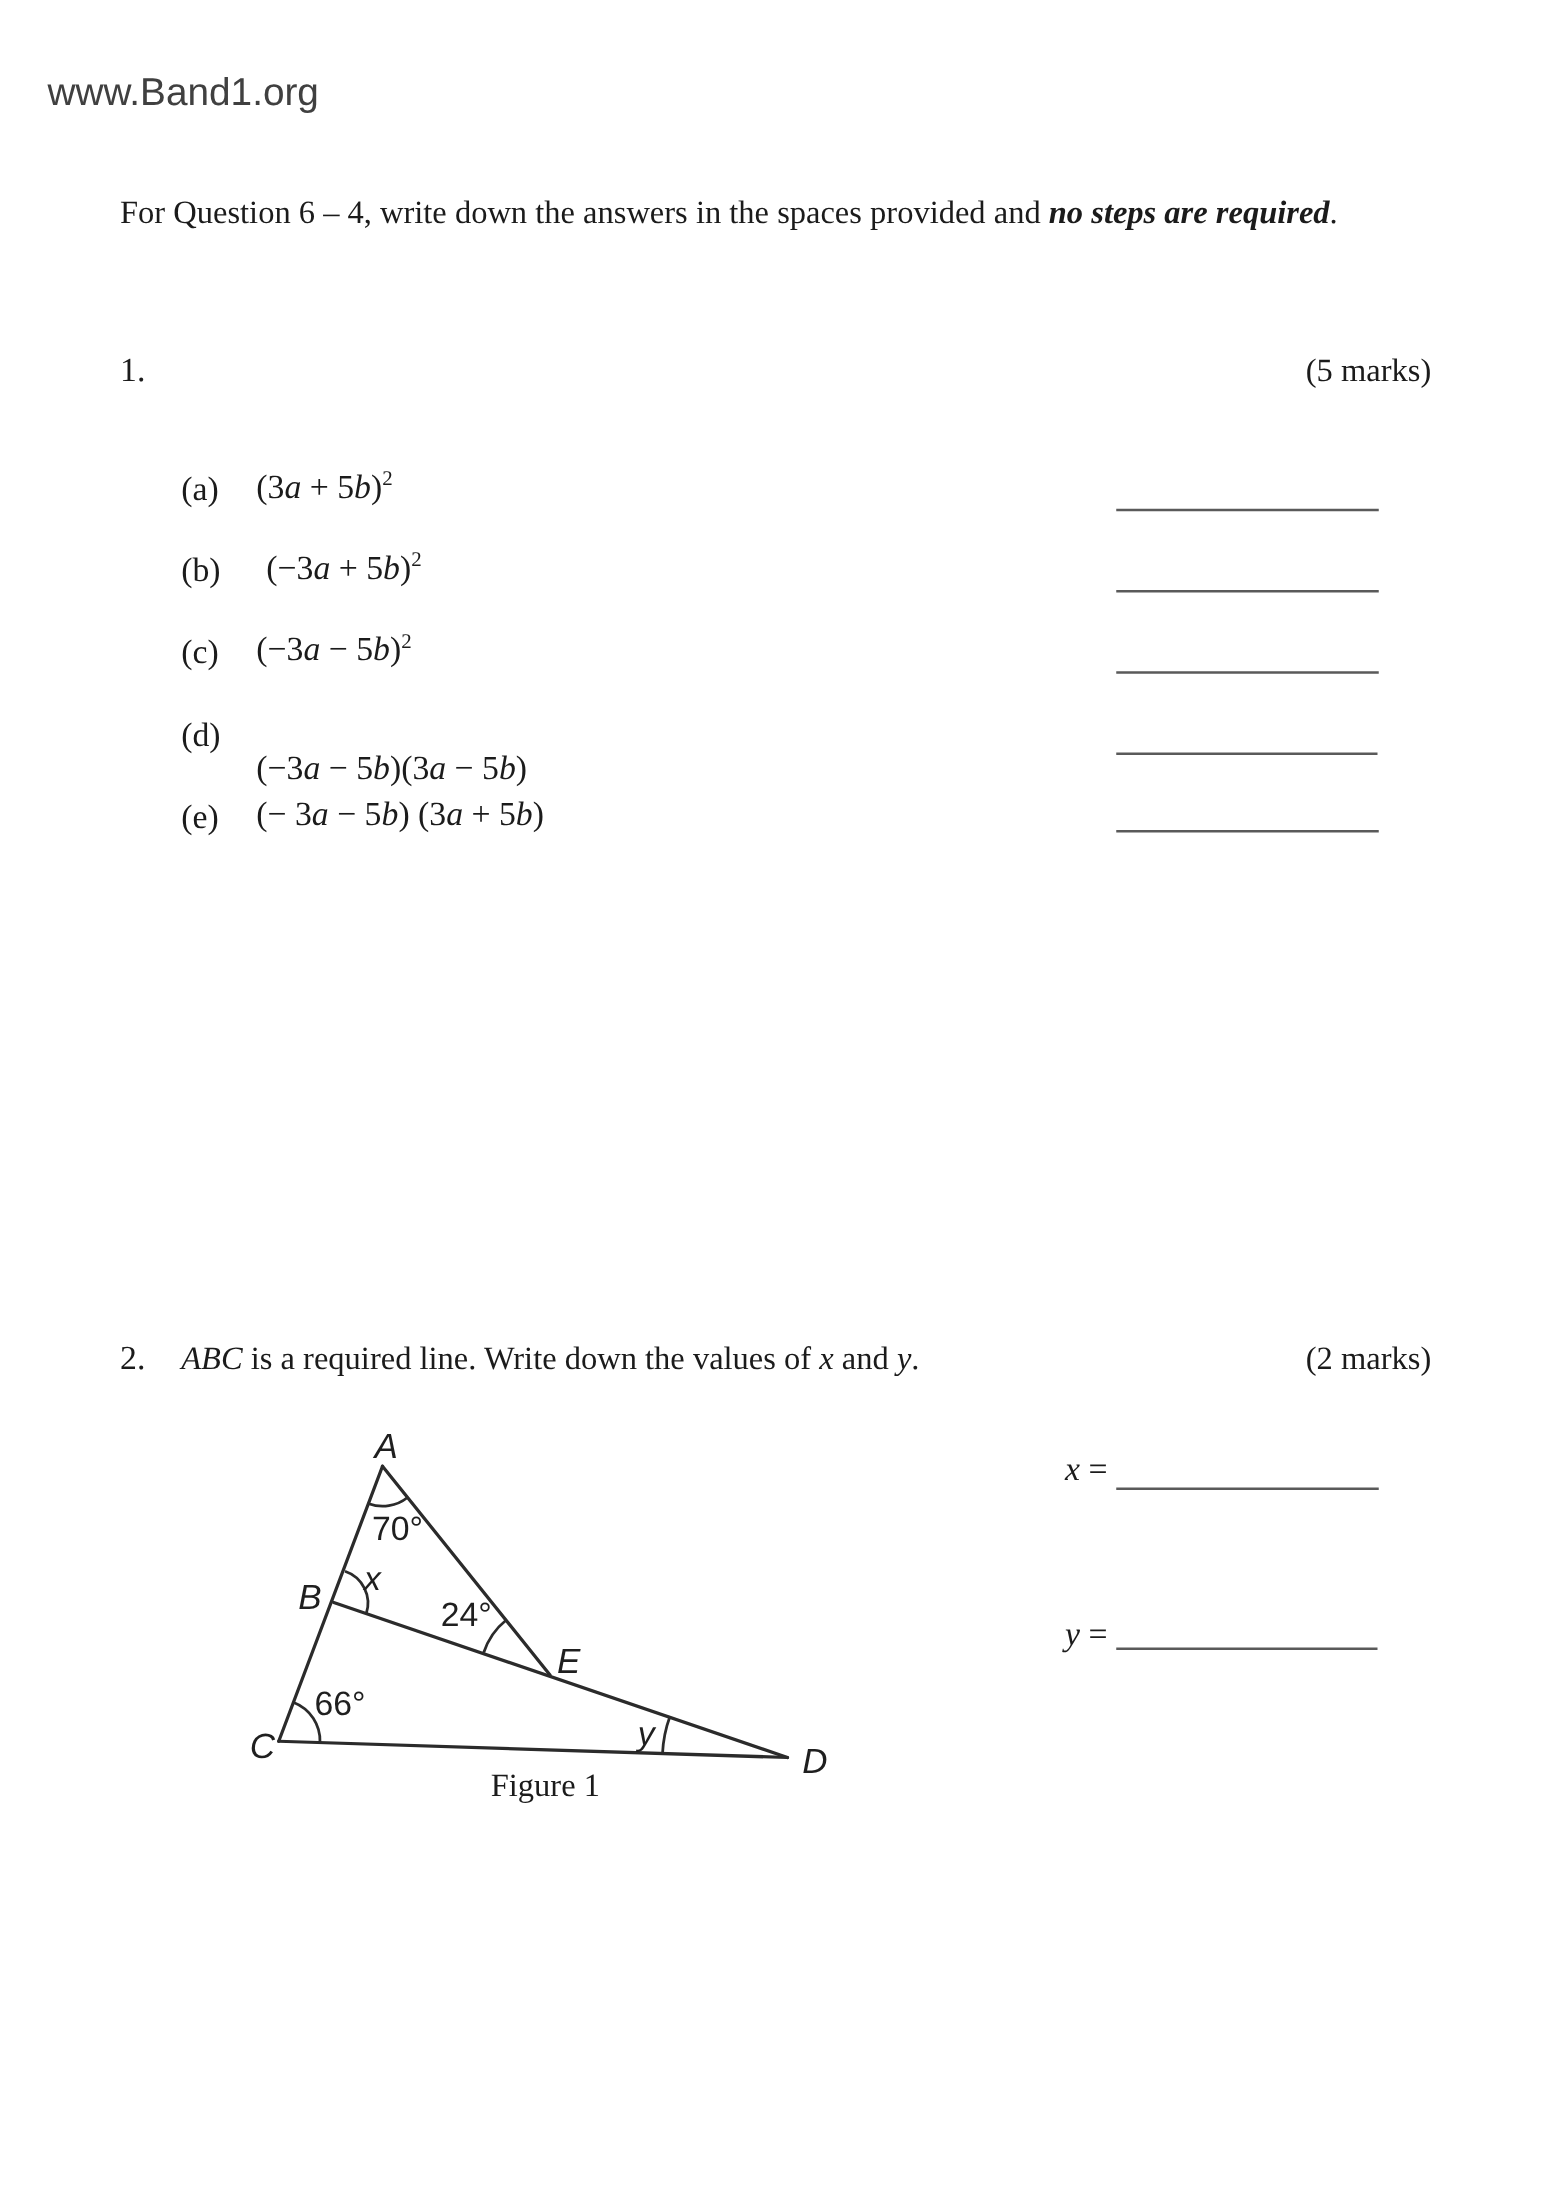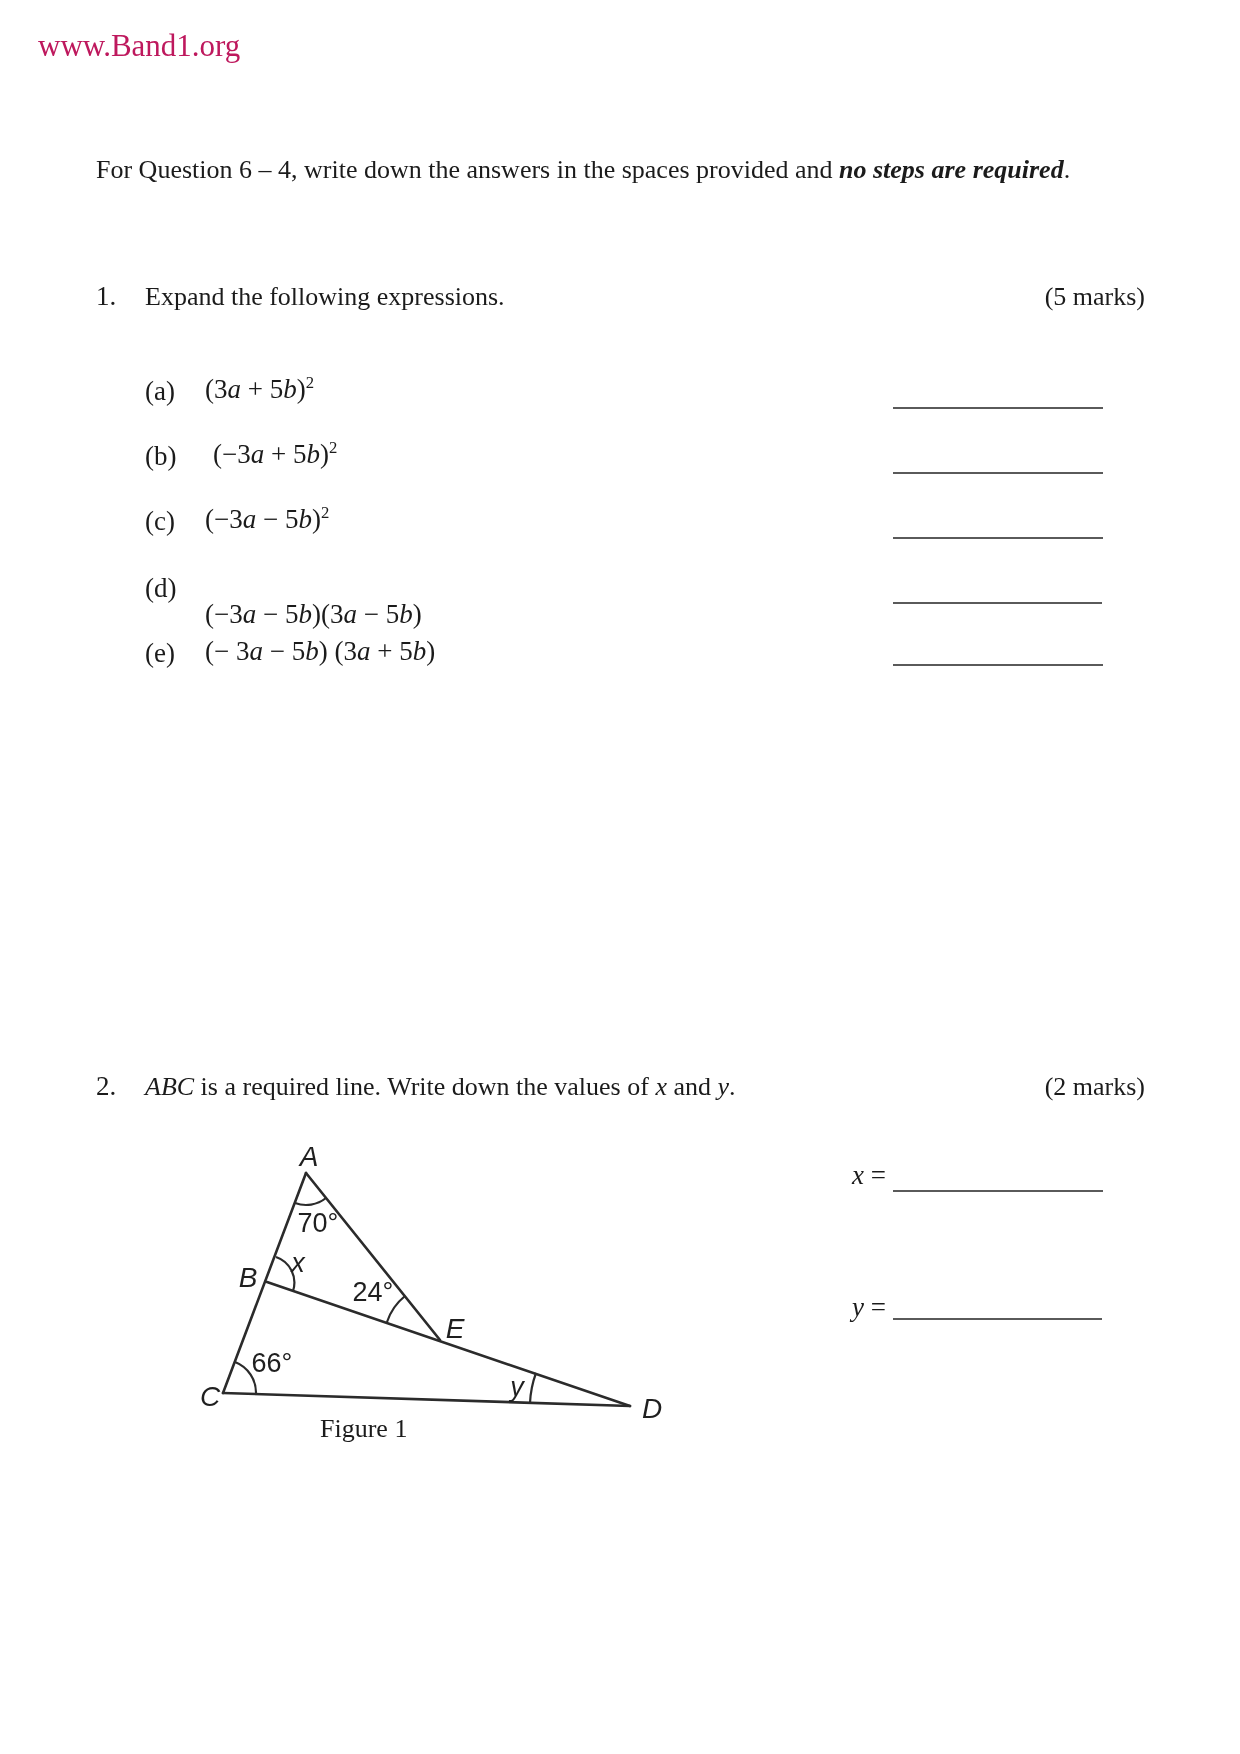--- a/index.html
+++ b/index.html
@@ -9,62 +9,62 @@
     width: 1240px;
     height: 1754px;
     margin: 0 auto;
     background: #ffffff;
     color: #1b1b1b;
     font-family: "Liberation Serif", serif;
     overflow: hidden;
   }
   .abs { position: absolute; }
   .site-header {
-    font-family: Liberation Serif, serif;
+    font-family: Liberation Sans, sans-serif;
     font-size: 31px;
-    color: #be185d;
+    color: #404040;
     letter-spacing: 0px;
+    margin-top: 28px;
   }
   .body-text { font-size: 26px; line-height: 1.2; color: #1b1b1b; }
   .em-bi { font-style: italic; font-weight: 700; }
   .q-number { font-size: 27px; }
   .q-prompt { font-size: 26px; }
   .marks { font-size: 26px; }
   .item-label { font-size: 27px; }
   .item-expr { font-size: 27px; white-space: nowrap; }
   .item-expr sup { font-size: 0.62em; vertical-align: super; line-height: 0; }
   .mathify i { font-style: italic; }
   .answer-line {
     border-top: 2px solid #5a5a5a;
     height: 0;
   }
   .var-eq { font-size: 27px; }
   .var-eq .v { font-style: italic; }
-  .caption { font-size: 26px; text-align: left; }
+  .caption { font-size: 26px; text-align: right; }
   svg text {
     font-family: "Liberation Sans", sans-serif;
     fill: #1f1f1f;
   }
   svg .vertex-label { font-size: 28px; font-style: italic; }
   svg .angle-label { font-size: 27px; font-style: normal; }
   svg .var-label { font-size: 27px; font-style: italic; }
 </style>
 </head>
 <body>
 
 <div class="page">
 
   <div class="abs site-header" style="left:38px; top:28px;">www.Band1.org</div>
 
   <div class="abs body-text" style="left:96px; top:154px; width:1020px;">
     <span>For Question 6 – 4, write down the answers in the spaces provided and </span><span class="em-bi">no steps are required</span><span>.</span>
   </div>
 
   <div class="abs q-number" style="left:96px; top:281px;">1.</div>
-  <div class="abs q-prompt" style="left:145px; top:282px;">Expand the following expressions.</div>
   <div class="abs marks" style="right:95px; top:282px;text-align:center;">(5 marks)</div>
 
   <div class="abs item-label" style="left:145px; top:376px;">(a)</div>
   <div class="abs item-expr" style="left:205px; top:374px;"><span class="mathify">(3<i>a</i> + 5<i>b</i>)</span><sup>2</sup></div>
 
   <div class="abs item-label" style="left:145px; top:441px;">(b)</div>
   <div class="abs item-expr" style="left:193px; top:439px;margin-left:20px;"><span class="mathify">(−3<i>a</i> + 5<i>b</i>)</span><sup>2</sup></div>
 
   <div class="abs item-label" style="left:145px; top:506px;">(c)</div>
   <div class="abs item-expr" style="left:205px; top:504px;"><span class="mathify">(−3<i>a</i> − 5<i>b</i>)</span><sup>2</sup></div>

